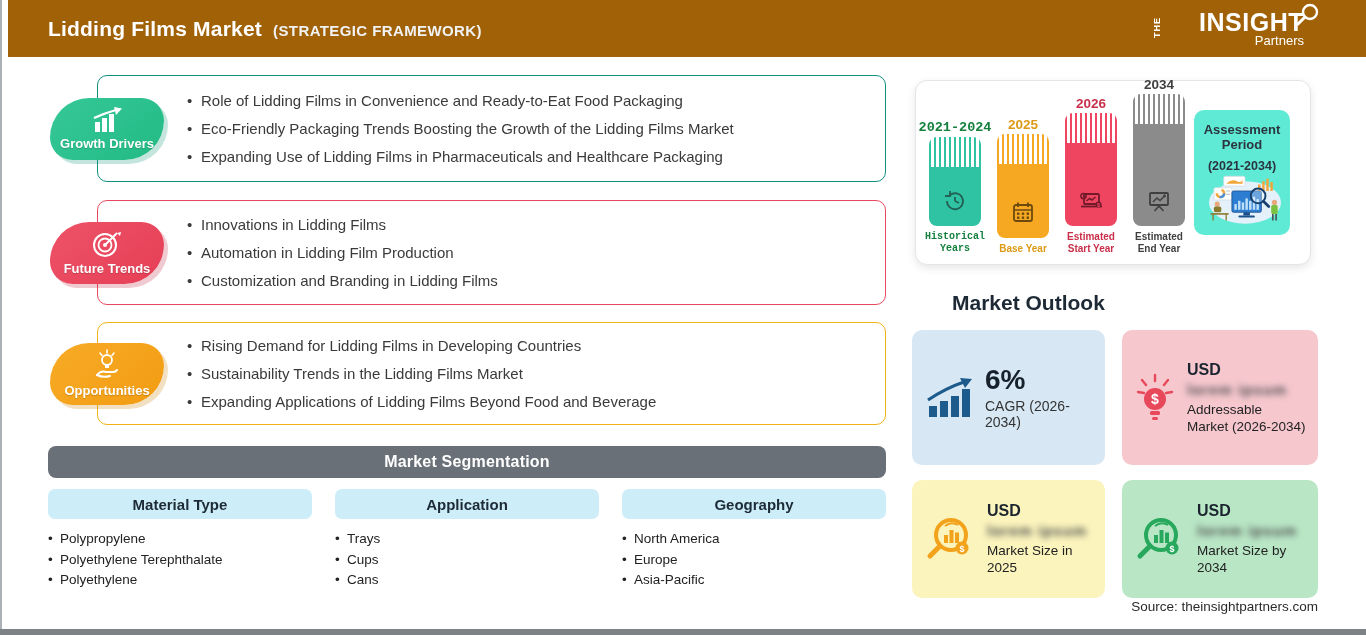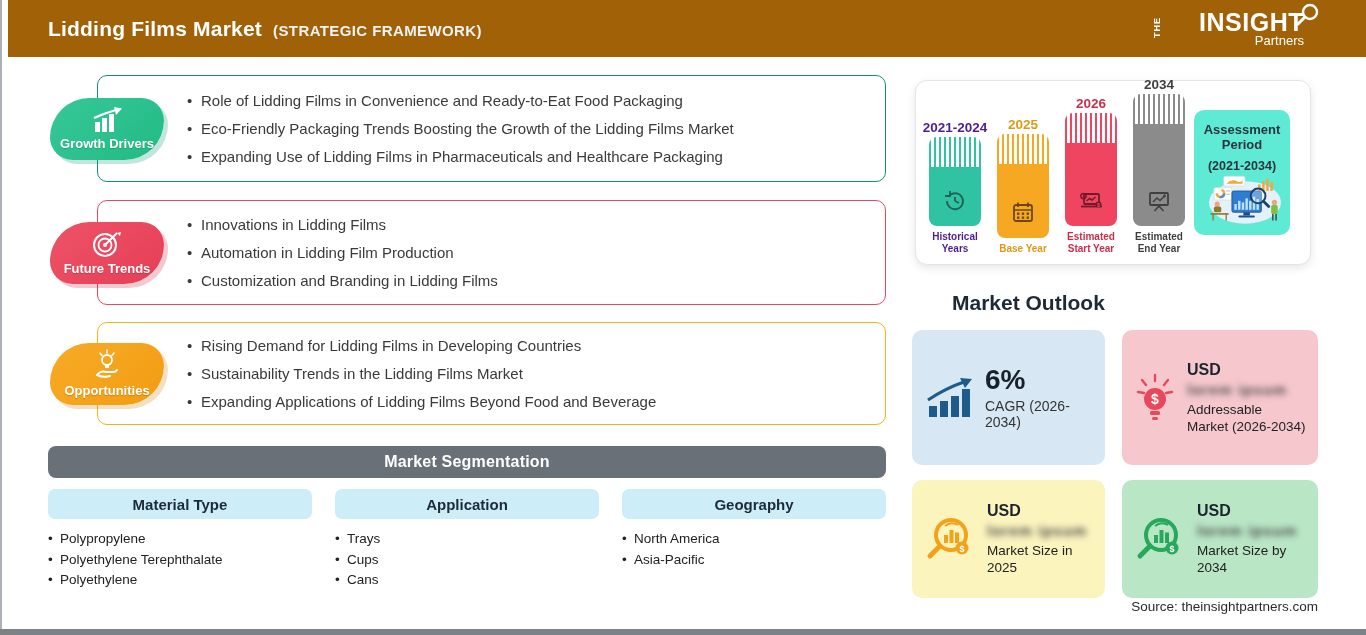--- a/index.html
+++ b/index.html
@@ -86,21 +86,21 @@
     display:flex; align-items:center; padding:6px 6px 6px 12px;
   }
   .bars-area { display:flex; align-items:flex-end; gap:14px; height:168px; padding-bottom:1px; }
   .tl-col { display:flex; flex-direction:column; align-items:center; justify-content:flex-end; width:54px; }
   .tl-year { font-size:13.5px; font-weight:bold; white-space:nowrap; margin-bottom:2px; }
   .tl-bar { width:52px; position:relative; }
   .tl-stripes { height:30px; border-radius:8px 8px 0 0; }
   .tl-solid { border-radius:0 0 8px 8px; position:relative; }
   .tl-icon { position:absolute; left:50%; transform:translateX(-50%); bottom:12px; opacity:0.8; }
   .tl-label { font-size:10px; font-weight:bold; text-align:center; line-height:12.5px; margin-top:5px; width:64px; }
-  .c-teal   { color:#4c1d95; } .b-teal   { background:#2fc3a4; } .s-teal   { background:repeating-linear-gradient(90deg,#2fc3a4 0 2px,#ffffff 2px 5px); }
+  .c-teal   { color:#15803d;font-family:Liberation Mono, monospace; } .b-teal   { background:#2fc3a4; } .s-teal   { background:repeating-linear-gradient(90deg,#2fc3a4 0 2px,#ffffff 2px 5px); }
   .c-orange { color:#dd9a16; } .b-orange { background:#f7a822; } .s-orange { background:repeating-linear-gradient(90deg,#f7a822 0 2px,#ffffff 2px 5px); }
   .c-red    { color:#c92f4a; } .b-red    { background:#ef4560; } .s-red    { background:repeating-linear-gradient(90deg,#ef4560 0 2px,#ffffff 2px 5px); }
   .c-gray   { color:#3f3f3f; } .b-gray   { background:#8b8b8b; } .s-gray   { background:repeating-linear-gradient(90deg,#8b8b8b 0 2px,#ffffff 2px 5px); }
   .h-teal .tl-solid{height:59px;} .h-orange .tl-solid{height:74px;} .h-red .tl-solid{height:83px;} .h-gray .tl-solid{height:102px;}
   .assess-panel {
     width:96px; height:125px; margin-left:8px; background:#5eead4; border-radius:10px;
     padding:12px 5px 8px 5px; text-align:center; display:flex; flex-direction:column;
   }
   .assess-title { font-size:13px; font-weight:bold; color:#2b3540; line-height:15px; }
   .assess-range { font-size:12.5px; font-weight:bold; color:#2b3540; margin-top:7px; }
@@ -233,20 +233,21 @@
     <ul class="seg-list">
       <li>Trays</li>
       <li>Cups</li>
       <li>Cans</li>
     </ul>
   </div>
   <div class="seg-col">
     <div class="seg-col-header">Geography</div>
     <ul class="seg-list">
       <li>North America</li>
+      <li>Europe</li>
       <li>Asia-Pacific</li>
     </ul>
   </div>
 </div>
 
 <div class="timeline-card">
   <div class="bars-area">
 
     <div class="tl-col h-teal">
       <span class="tl-year c-teal">2021-2024</span>

